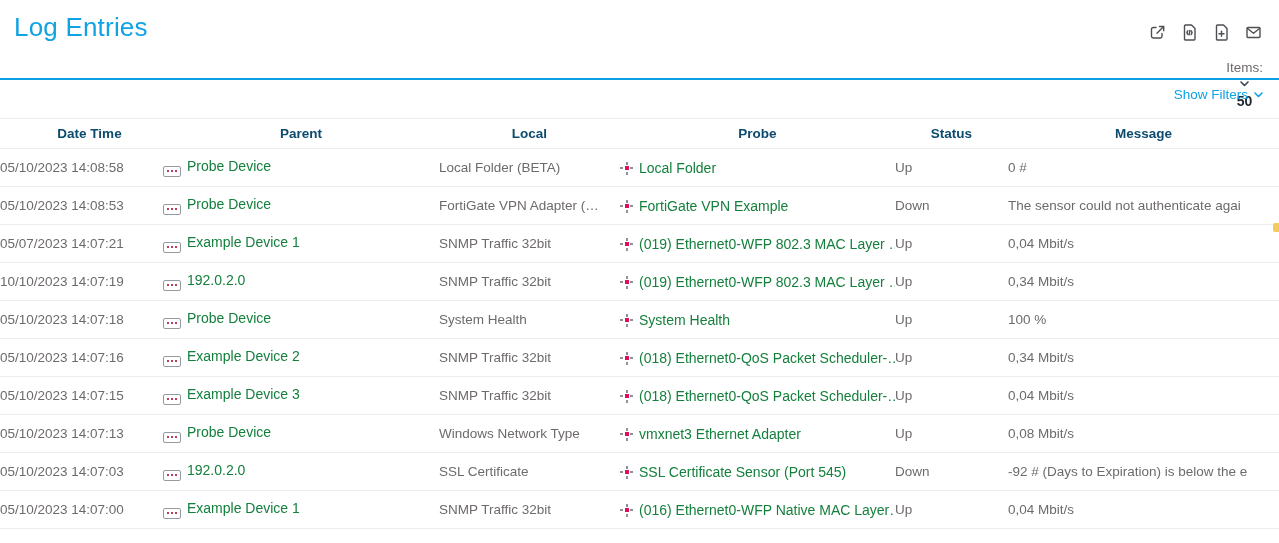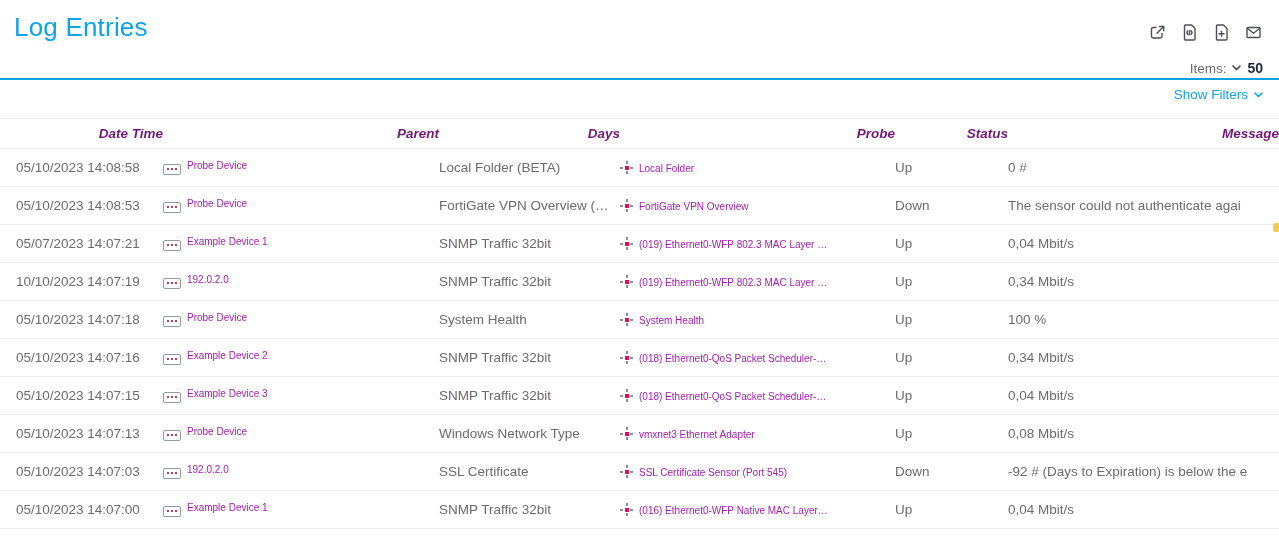--- a/index.html
+++ b/index.html
@@ -12,47 +12,46 @@
   .page-header { position:relative; height:80px; border-bottom:2px solid #0ba1e2; }
   .page-title {
     position:absolute; left:14px; top:12px; margin:0;
     font-size:26px; font-weight:400; color:#10a3e4; letter-spacing:.2px;
   }
   .toolbar-icons { position:absolute; top:23px; right:16px; display:flex; gap:13px; }
   .tbtn { width:19px; height:19px; display:inline-flex; align-items:center; justify-content:center; cursor:pointer; }
   .tbtn svg { stroke:#4d4f52; fill:none; stroke-width:1.4; stroke-linecap:round; stroke-linejoin:round; }
   .items-row {
     position:absolute; top:60px; right:16px; display:flex; align-items:center; gap:6px;
-    font-size:13.5px; color:#6e6a6a;
+    font-size:13.5px; color:#6e6a6a;flex-direction:column;
   }
   .items-value { color:#1d2633; font-weight:700; font-size:14px;text-align:center; }
   .chev svg { stroke:currentColor; fill:none; stroke-width:1.6; stroke-linecap:round; stroke-linejoin:round; display:block; }
   .items-chev { color:#3c4450; display:inline-flex; }
   .show-filters {
     position:absolute; top:87px; right:16px; display:flex; align-items:center; gap:6px;
     font-size:13.5px; color:#10a3e4; cursor:pointer;
   }
   
   table.log-table { width:1279px; table-layout:fixed; border-collapse:collapse; margin-top:38px; }
   col.c1{width:163px;} col.c2{width:276px;} col.c3{width:181px;}
   col.c4{width:275px;} col.c5{width:113px;} col.c6{width:271px;}
   thead th {
-    text-align:right; font-size:13.5px; font-weight:700; color:#701a75;
+    text-align:center; font-size:13.5px; font-weight:700; color:#0c4a6e;
     height:30px; padding:0; vertical-align:middle;
     border-top:1px solid #ececec; border-bottom:1px solid #ececec;
     cursor:pointer;
-    font-style:italic;
   }
   thead th.first { padding-left:16px; }
   tbody td {
     height:38px; padding:0; vertical-align:middle; font-size:13.5px; color:#6e6a6a;
     border-bottom:1px solid #ececec; white-space:nowrap; overflow:hidden;
   }
-  tbody td.first { padding-left:16px; }
-  td.cell-parent, td.cell-object { color:#a21caf; font-size:10px; }
+  tbody td.first { }
+  td.cell-parent, td.cell-object { color:#15803d; font-size:14px; }
   td.cell-parent { cursor:pointer; }
   td.cell-object { cursor:pointer; }
   
   .device-icon {
     display:inline-flex; width:18px; height:11px; border:1px solid #939aa0; border-radius:2px;
     align-items:center; justify-content:center; gap:2px; margin-right:6px; vertical-align:-1px;
     background:#fff;
   }
   .device-icon i { width:2px; height:2px; background:#bd3c57; display:block; }
   
@@ -129,21 +128,21 @@
       <col class="c2">
       <col class="c3">
       <col class="c4">
       <col class="c5">
       <col class="c6">
     </colgroup>
   <thead>
     <tr>
       <th class="first">Date Time</th>
       <th>Parent</th>
-      <th>Days</th>
+      <th>Local</th>
       <th>Probe</th>
       <th>Status</th>
       <th>Message</th>
     </tr>
   </thead>
   <tbody id="log-body">
   <tr>
     <td class="first cell-datetime">05/10/2023 14:08:58</td>
     <td class="cell-parent">
       <span class="device-icon">
@@ -162,23 +161,23 @@
 
   <tr>
     <td class="first cell-datetime">05/10/2023 14:08:53</td>
     <td class="cell-parent">
       <span class="device-icon">
             <i></i>
             <i></i>
             <i></i>
           </span><span class="parent-text">Probe Device</span>
     </td>
-    <td class="cell-type">FortiGate VPN Overview (…</td>
-    <td class="cell-object">
-      <span class="sensor-icon"><span class="s-t"></span><span class="s-b"></span><span class="s-l"></span><span class="s-r"></span><span class="s-c"></span></span><span class="object-text">FortiGate VPN Overview</span>
+    <td class="cell-type">FortiGate VPN Adapter (…</td>
+    <td class="cell-object">
+      <span class="sensor-icon"><span class="s-t"></span><span class="s-b"></span><span class="s-l"></span><span class="s-r"></span><span class="s-c"></span></span><span class="object-text">FortiGate VPN Example</span>
     </td>
     <td class="cell-status">Down</td>
     <td class="cell-message">The sensor could not authenticate agai</td>
   </tr>
 
   <tr>
     <td class="first cell-datetime">05/07/2023 14:07:21</td>
     <td class="cell-parent">
       <span class="device-icon">
             <i></i>

